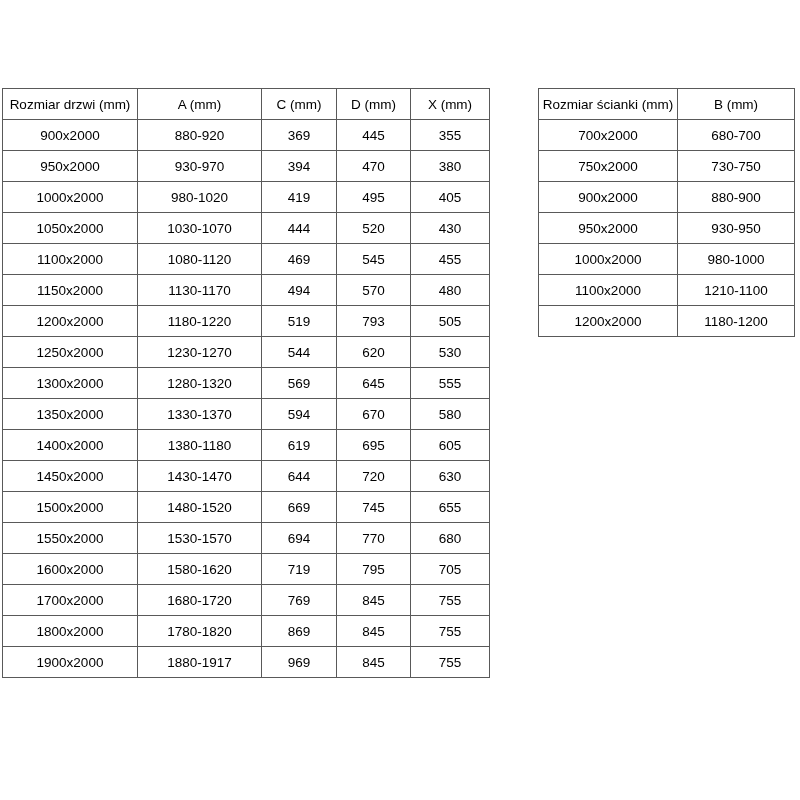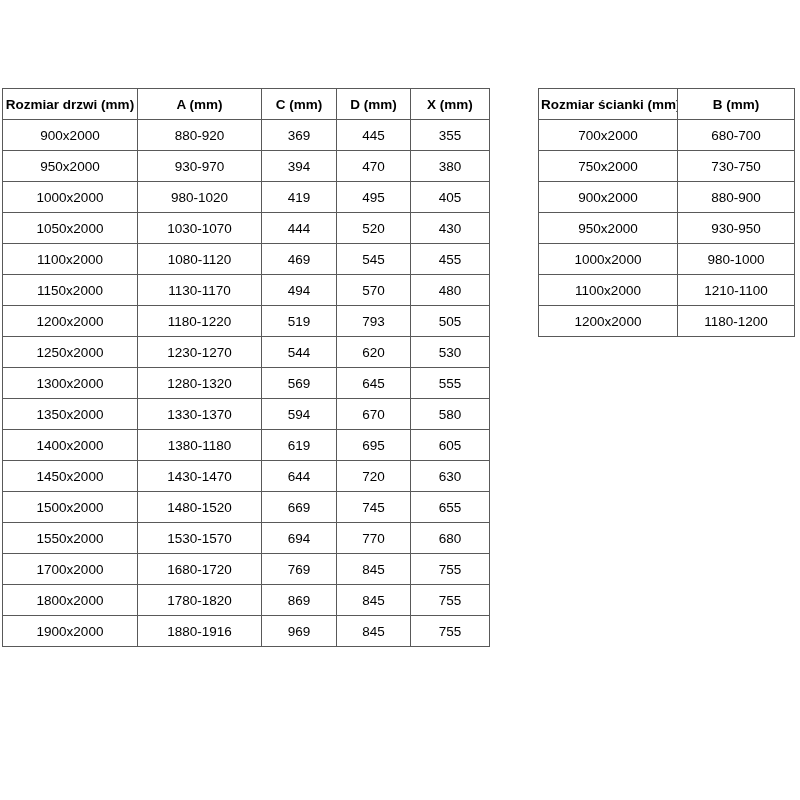--- a/index.html
+++ b/index.html
@@ -24,21 +24,21 @@
     height: 30px;
     padding: 0 2px;
     text-align: center;
     vertical-align: middle;
     font-size: 13.5px;
     color: #000000;
     white-space: nowrap;
     overflow: hidden;
   }
   th {
-    font-weight: bold;
+    font-weight: normal;
   }
   td {
     font-weight: normal;
   }
   .door-table {
     left: 2px;
     top: 88px;
     width: 487px;
   }
   .door-table .c0 { width: 135px; }
@@ -167,36 +167,43 @@
         <td>655</td>
       </tr>
       <tr>
         <td>1550x2000</td>
         <td>1530-1570</td>
         <td>694</td>
         <td>770</td>
         <td>680</td>
       </tr>
       <tr>
+        <td>1600x2000</td>
+        <td>1580-1620</td>
+        <td>719</td>
+        <td>795</td>
+        <td>705</td>
+      </tr>
+      <tr>
         <td>1700x2000</td>
         <td>1680-1720</td>
         <td>769</td>
         <td>845</td>
         <td>755</td>
       </tr>
       <tr>
         <td>1800x2000</td>
         <td>1780-1820</td>
         <td>869</td>
         <td>845</td>
         <td>755</td>
       </tr>
       <tr>
         <td>1900x2000</td>
-        <td>1880-1916</td>
+        <td>1880-1917</td>
         <td>969</td>
         <td>845</td>
         <td>755</td>
       </tr>
     </tbody>
   </table>
 
 <table class="wall-table">
   <colgroup>
     <col class="c0">

